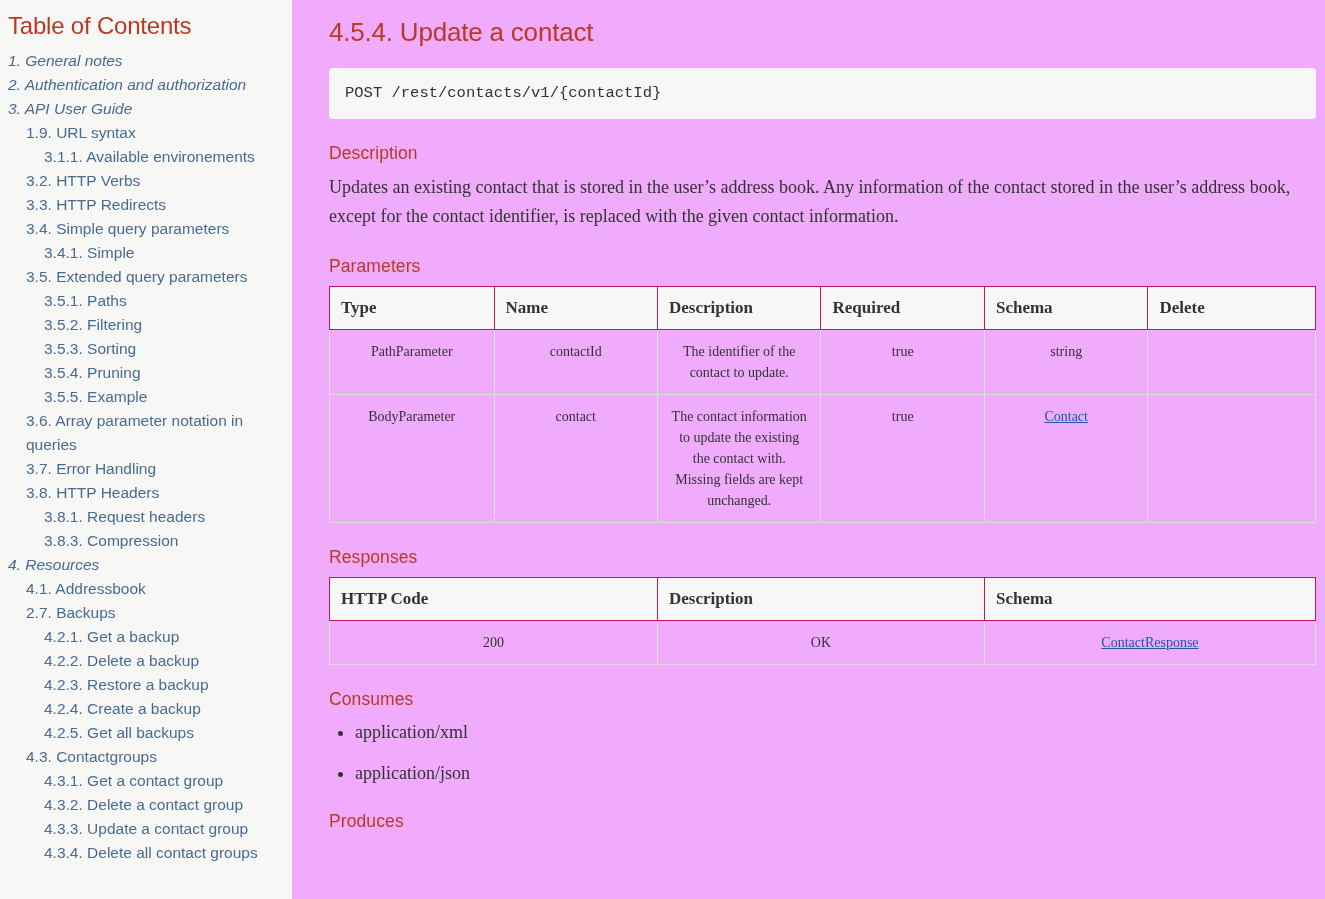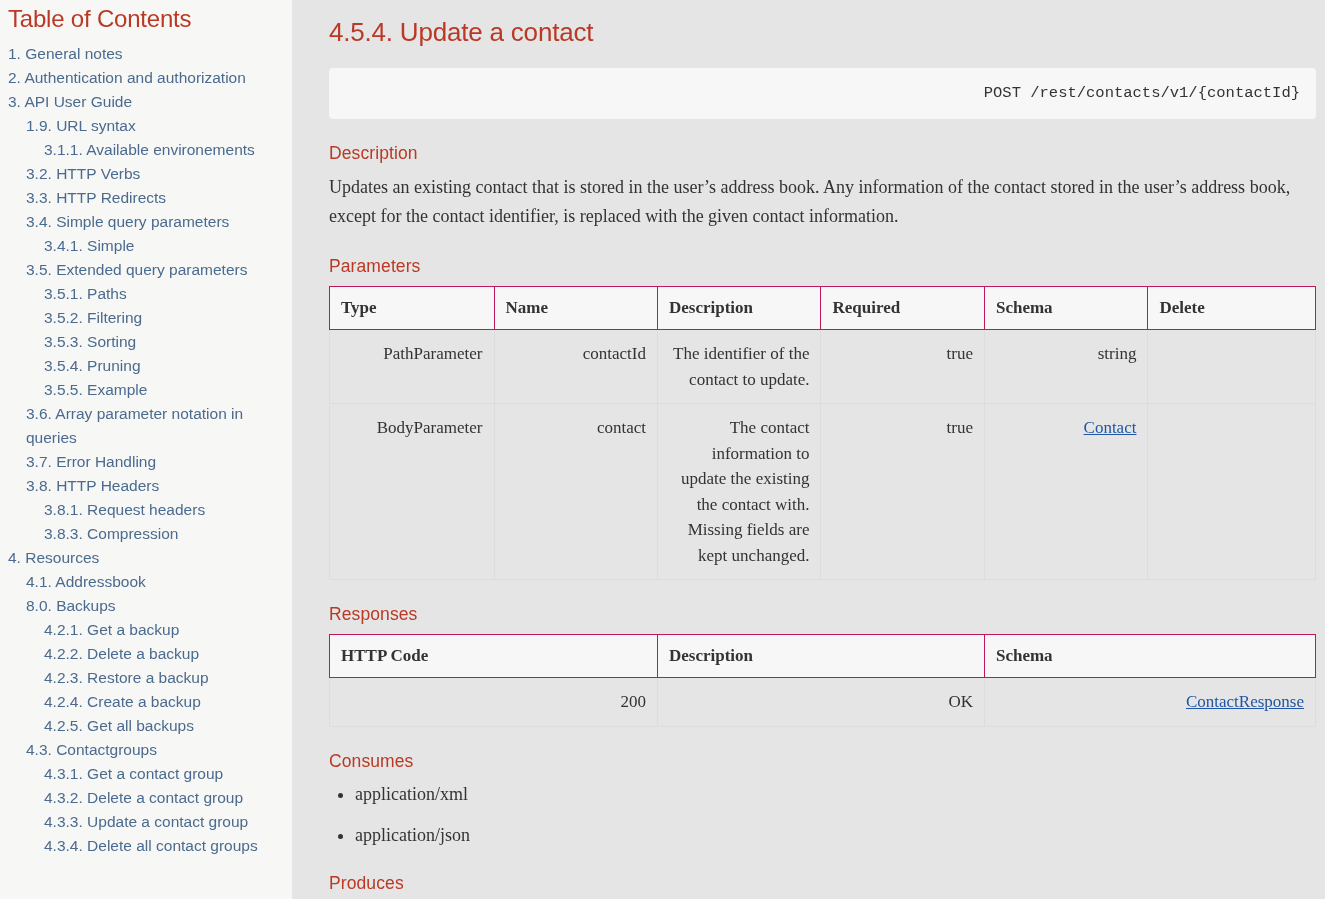--- a/index.html
+++ b/index.html
@@ -33,39 +33,39 @@
   }
   #toc-inner {
     padding: 0 0 0 0;
   }
   #toc-title {
     font-family: "Liberation Sans", sans-serif;
     font-size: 24px;
     font-weight: 400;
     color: #ba3925;
     margin: 0;
-    padding: 5px 0 8px 8px;
+    padding: 12px 0 8px 8px;
     line-height: 1.2;
     letter-spacing: -0.2px;
   }
   .toc-list {
     list-style: none;
     margin: 0;
     padding: 0;
   }
   .toc-item {
     display: block;
     font-size: 15.5px;
     line-height: 24px;
     color: #4a6b8f;
     text-decoration: none;
     white-space: normal;
     cursor: pointer;
   }
-  .lvl1 { padding-left: 8px; }
+  .lvl1 { padding-left: 8px; font-style: italic; }
   .lvl2 { padding-left: 26px; }
   .lvl3 { padding-left: 44px; }
 
   
   #toc-scrollbar {
     position: absolute;
     top: 0;
     left: 292px;
     width: 17px;
     height: 899px;
@@ -79,21 +79,21 @@
     height: 266px;
     background: #bcbcbc;
     border: 1px solid #b0b0b0;
   }
 
   
   #content {
     position: relative;
     flex: 1 1 auto;
     height: 899px;
-    background: #e5e5e5;
+    background: #f0abfc;
     padding: 0 9px 16px 37px;
     overflow: hidden;
   }
 
   h2.page-title {
     font-family: "Liberation Sans", sans-serif;
     font-size: 26px;
     font-weight: 400;
     color: #ba3925;
     margin: 17px 0 0 0;
@@ -104,21 +104,20 @@
   pre.code-block {
     background: #f7f7f7;
     border-radius: 4px;
     margin: 20px 0 0 0;
     padding: 14px 16px;
     font-family: "Liberation Mono", monospace;
     font-size: 15.5px;
     line-height: 1.45;
     color: #333333;
     overflow: hidden;
-    text-align: right;
   }
 
   h3.section-title {
     font-family: "Liberation Sans", sans-serif;
     font-size: 17.5px;
     font-weight: 400;
     color: #ba3925;
     margin: 24px 0 0 0;
     line-height: 1.2;
     letter-spacing: 0.1px;
@@ -145,24 +144,24 @@
     font-size: 17px;
     font-weight: 700;
     color: #333333;
     text-align: left;
     padding: 11px 11px;
     border: 1px solid #be185d;
     vertical-align: top;
   }
   table.doc-table td {
     font-family: "Liberation Serif", serif;
-    font-size: 17px;
+    font-size: 14px;
     font-weight: 400;
     color: #333333;
-    text-align: right;
+    text-align: center;
     padding: 11px 11px;
     border: 1px solid #dddddd;
     vertical-align: top;
     line-height: 1.5;
   }
   table.doc-table td a, table.doc-table td .tbl-link {
     color: #2156a5;
     text-decoration: underline;
     cursor: pointer;
   }
@@ -217,21 +216,21 @@
           <a class="toc-item lvl3">3.5.3. Sorting</a>
           <a class="toc-item lvl3">3.5.4. Pruning</a>
           <a class="toc-item lvl3">3.5.5. Example</a>
           <a class="toc-item lvl2">3.6. Array parameter notation in queries</a>
           <a class="toc-item lvl2">3.7. Error Handling</a>
           <a class="toc-item lvl2">3.8. HTTP Headers</a>
           <a class="toc-item lvl3">3.8.1. Request headers</a>
           <a class="toc-item lvl3">3.8.3. Compression</a>
           <a class="toc-item lvl1">4. Resources</a>
           <a class="toc-item lvl2">4.1. Addressbook</a>
-          <a class="toc-item lvl2">8.0. Backups</a>
+          <a class="toc-item lvl2">2.7. Backups</a>
           <a class="toc-item lvl3">4.2.1. Get a backup</a>
           <a class="toc-item lvl3">4.2.2. Delete a backup</a>
           <a class="toc-item lvl3">4.2.3. Restore a backup</a>
           <a class="toc-item lvl3">4.2.4. Create a backup</a>
           <a class="toc-item lvl3">4.2.5. Get all backups</a>
           <a class="toc-item lvl2">4.3. Contactgroups</a>
           <a class="toc-item lvl3">4.3.1. Get a contact group</a>
           <a class="toc-item lvl3">4.3.2. Delete a contact group</a>
           <a class="toc-item lvl3">4.3.3. Update a contact group</a>
           <a class="toc-item lvl3">4.3.4. Delete all contact groups</a>

